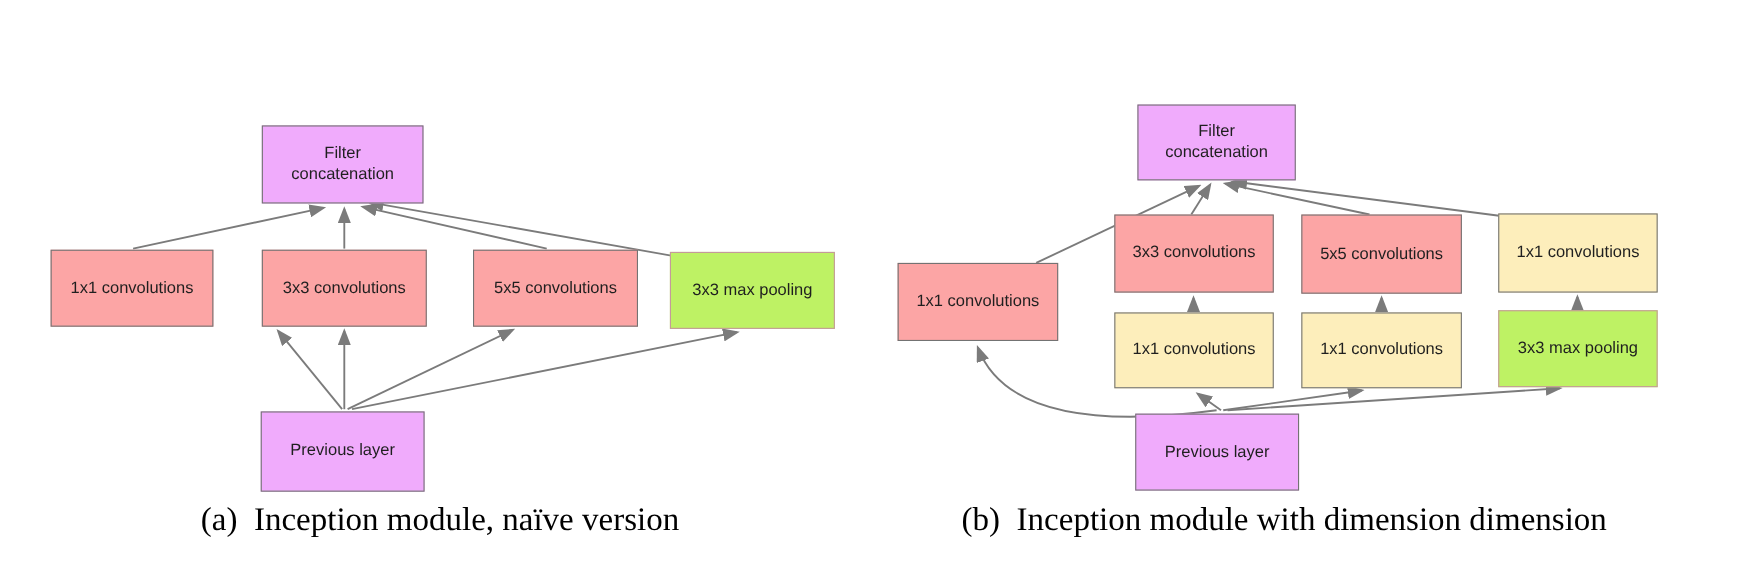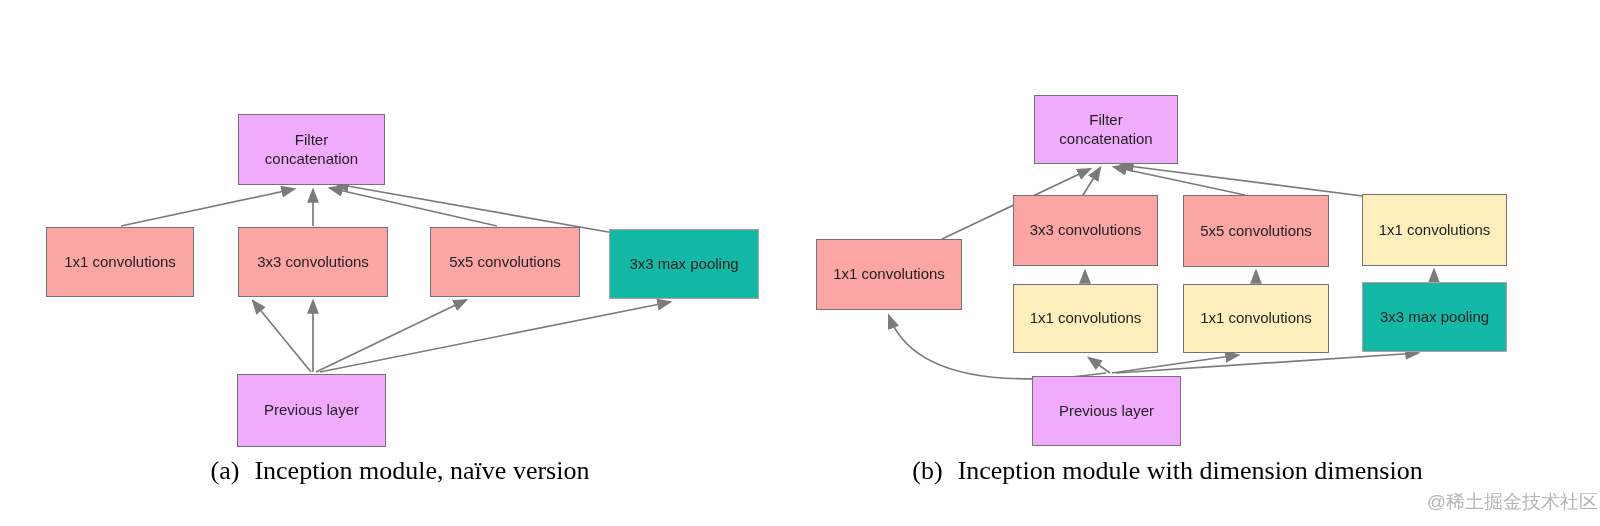--- a/index.html
+++ b/index.html
@@ -26,25 +26,25 @@
     font-size: 15px;
     color: #1f1f1f;
     border: 1.6px solid #737373;
     line-height: 1.25;
   }
   .node span { display: inline-block; padding: 0 14px; }
   .node.wrap span { max-width: 112px; }
   .green  { background: #f0abfc; }
   .blue   { background: #fca5a5; }
   .yellow { background: #fdeebb; }
-  .red    { background: #14b8a6; border-color: #c59a9a; text-align: center; }
+  .red    { background: #bef264; border-color: #c59a9a; text-align: center; }
   .caption {
     position: absolute;
     font-family: "Liberation Serif", serif;
-    font-size: 26px;
+    font-size: 30px;
     color: #000000;
     text-align: center;
     white-space: nowrap;
   }
   .caption .cap-text { margin-left: 15px; }
   .watermark {
     position: absolute;
     font-family: "Liberation Sans", sans-serif;
     font-size: 19px;
     color: #9d9d9d;
@@ -138,15 +138,14 @@
     <span>Previous layer</span>
   </div>
 
   <div class="caption" style="left:140px;top:456px;width:520px">
     <span>(a)</span><span class="cap-text">Inception module, naïve version</span>
   </div>
   <div class="caption" style="left:820px;top:456px;width:695px">
     <span>(b)</span><span class="cap-text">Inception module with dimension dimension</span>
   </div>
 
-  <div class="watermark" style="right:2px;top:489px">@稀土掘金技术社区</div>
 
 </div>
 
 </body></html>

